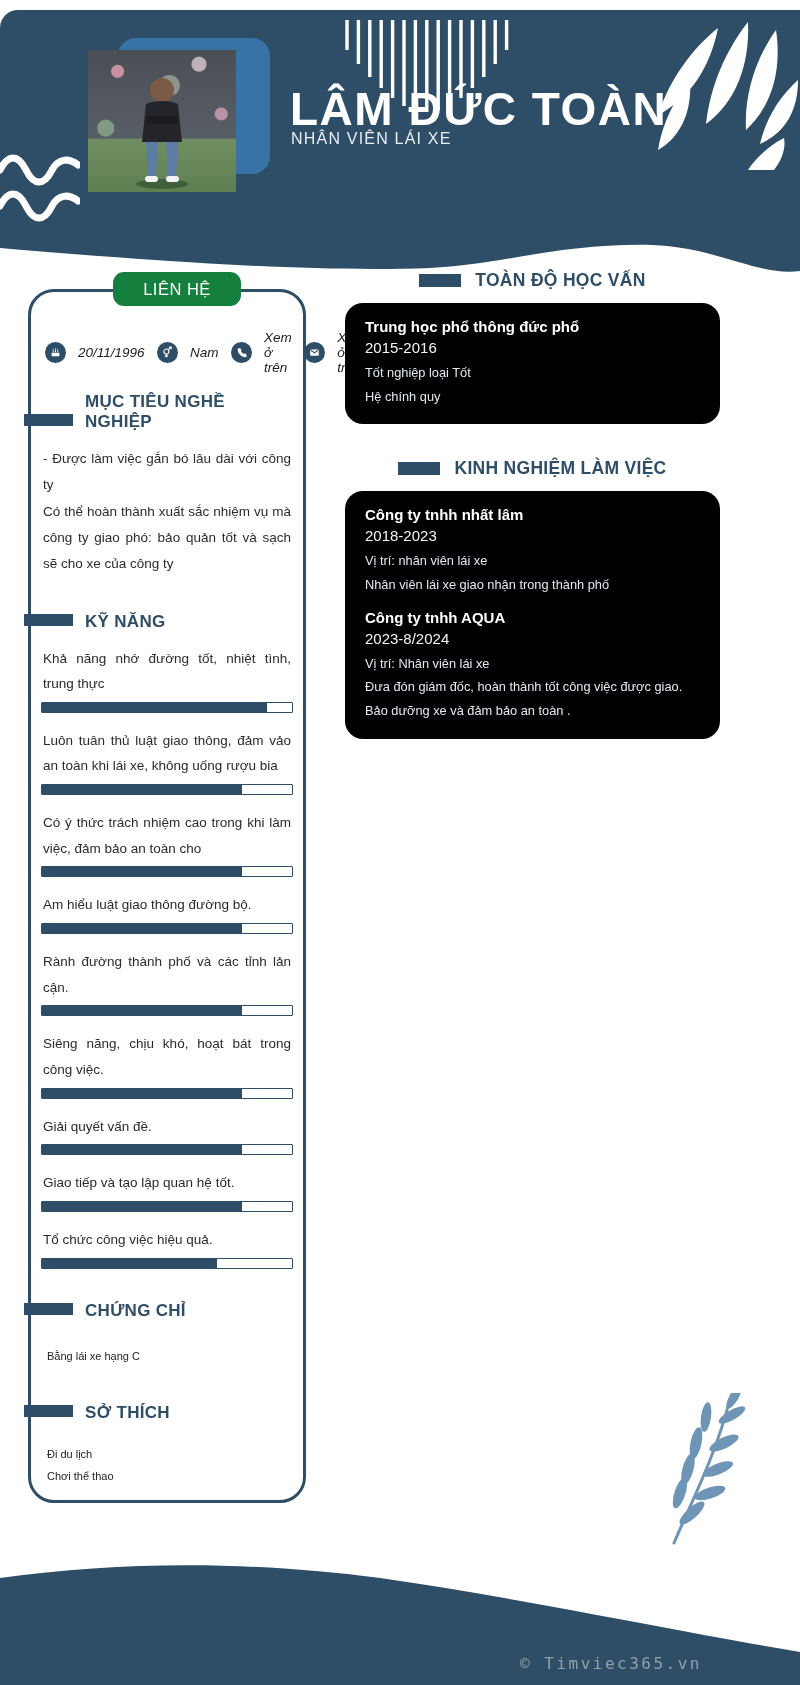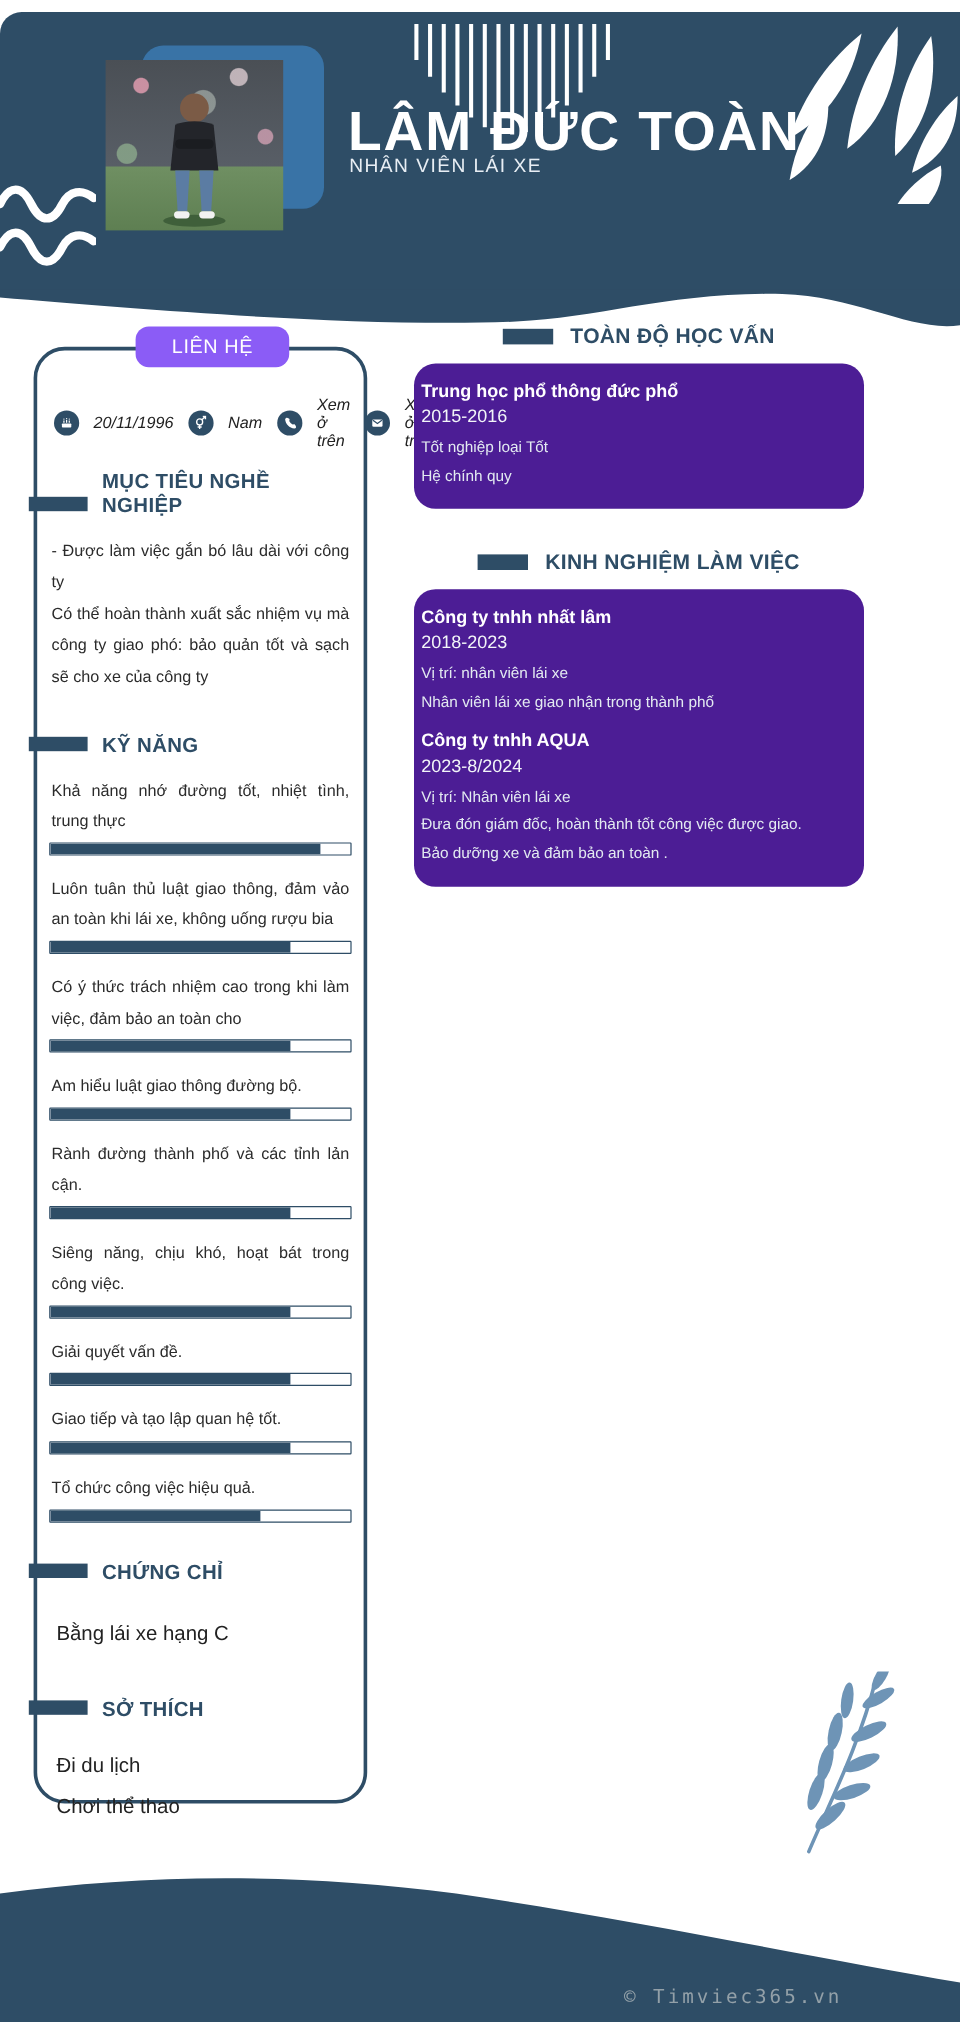--- a/index.html
+++ b/index.html
@@ -28,45 +28,45 @@
     font-weight:700; letter-spacing:1.5px; }
   .job-title { position:absolute; left:291px; top:120px; color:#e8eef4; font-size:16px;
     letter-spacing:1.2px; }
   .comb-lines { position:absolute; left:343px; top:10px; }
   .top-leaf { position:absolute; left:598px; top:10px; }
   .squiggles { position:absolute; left:0; top:140px; }
   
   .left-box { position:absolute; left:28px; top:289px; width:278px; height:1214px;
     border:3.5px solid #2e4d66; border-radius:26px; padding:30px 10px 16px 10px; }
   .contact-pill { position:absolute; left:113px; top:272px; width:128px; height:34px;
-    background:#8b5cf6; border-radius:11px; color:#fff; font-size:16.5px;
+    background:#15803d; border-radius:11px; color:#fff; font-size:16.5px;
     display:flex; align-items:center; justify-content:center; letter-spacing:.5px; z-index:3; }
   .contact-list { display:flex; flex-direction:row; gap:8.5px; margin-bottom:22px;font-style:italic; }
   .contact-row { display:flex; align-items:center; gap:12px; padding-left:4px; }
   .c-icon { width:21px; height:21px; border-radius:50%; background:#2e4d66; flex:0 0 auto;
     display:flex; align-items:center; justify-content:center; }
   .contact-text { font-size:13.5px; color:#222; }
   .sec-head { position:relative; margin:26px 0 14px 0; height:24px; display:flex; align-items:flex-end; }
   .sec-bar { position:absolute; left:-17px; top:6px; width:49px; height:12px; background:#2e4d66; }
   .sec-title { margin-left:44px; color:#2e4d66; font-weight:700; font-size:17px; letter-spacing:.3px; }
   .objective p { font-size:13.5px; line-height:1.95; text-align:justify; color:#2b2b2b; padding:0 2px; }
   .skill { margin-bottom:15px; }
   .skill-label { font-size:13.5px; line-height:1.9; text-align:justify; color:#2b2b2b; padding:0 2px; }
   .skill-bar { margin-top:5px; height:11px; border:1.5px solid #2e4d66; background:#fff;
     border-radius:1px; overflow:hidden; }
   .skill-fill { height:100%; background:#2e4d66; }
-  .simple-item { font-size:17px; color:#222; padding-left:6px; line-height:2.0; }
+  .simple-item { font-size:11px; color:#222; padding-left:6px; line-height:2.0; }
   .cert-block { margin-top:28px; }
   .hobby-block { margin-top:8px; }
   
   .right-col { position:absolute; left:345px; top:270px; width:375px; }
   .r-head { display:flex; align-items:center; justify-content:center; gap:14px; margin-bottom:12px; }
   .r-bar { width:42px; height:13px; background:#2e4d66; }
   .r-title { color:#2e4d66; font-weight:700; font-size:17.5px; letter-spacing:.3px; }
-  .card { background:#4c1d95; border-radius:18px; padding:15px 14px 14px 6px; color:#fff; margin-bottom:34px; }
+  .card { background:#000000; border-radius:18px; padding:15px 14px 14px 20px; color:#fff; margin-bottom:34px; }
   .entry { margin-bottom:12px; }
   .entry:last-child { margin-bottom:2px; }
   .entry-title { font-weight:700; font-size:15px; margin-bottom:4px; }
   .entry-period { font-size:15px; margin-bottom:5px; color:#f2f5f8; }
   .entry-detail { font-size:12.8px; line-height:1.85; color:#e3eaf1; }
   
   .bottom-laurel { position:absolute; left:660px; top:1393px; }
   .footer-curve { position:absolute; left:0; bottom:0; width:800px; height:125px; display:block; }
   .watermark { position:absolute; right:98px; bottom:12px; color:#93a0a8;
     font-family:"DejaVu Sans Mono", monospace; font-size:16px; letter-spacing:2.5px;text-align:right; }

